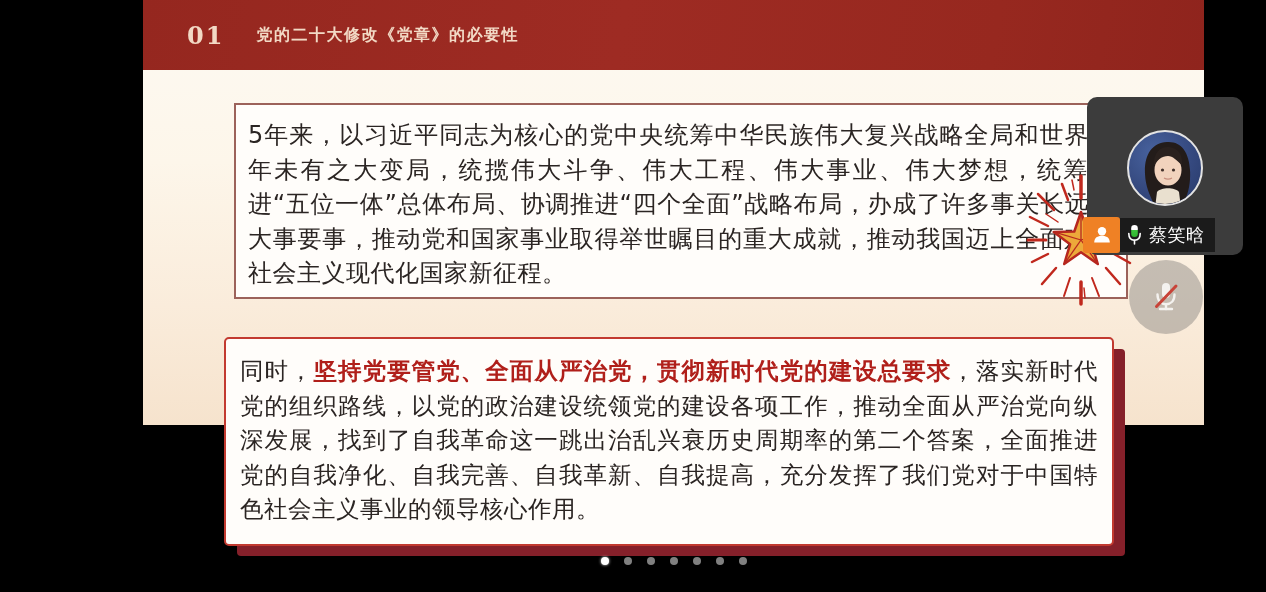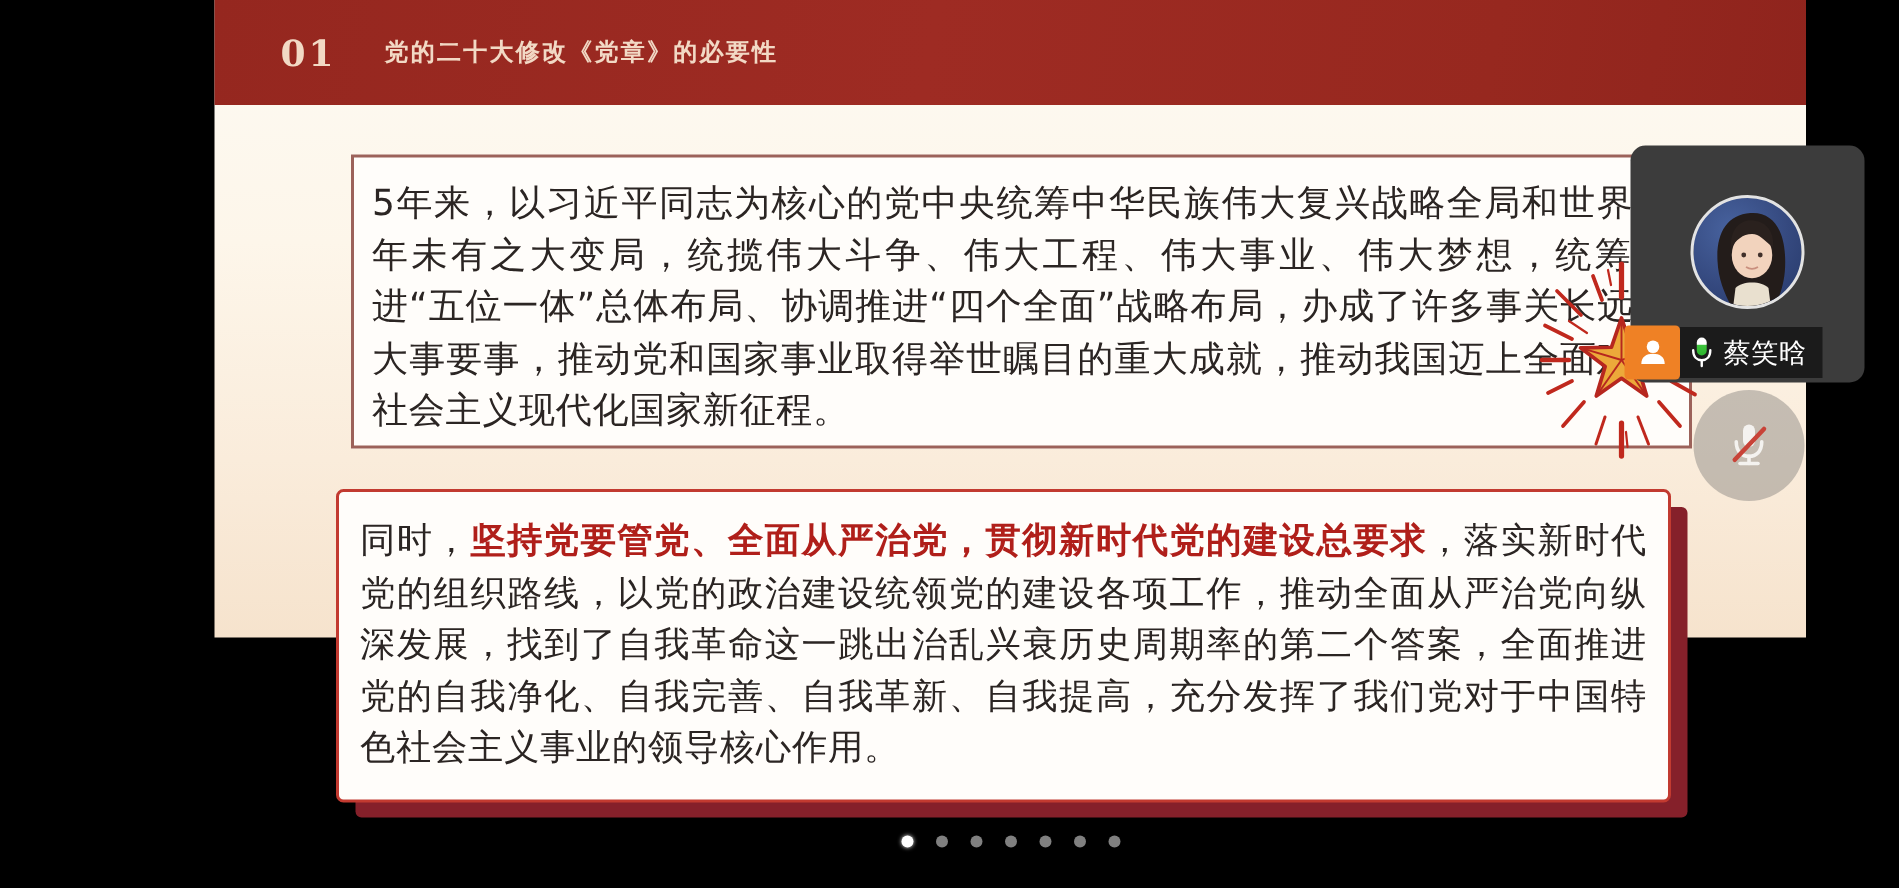--- a/index.html
+++ b/index.html
@@ -27,21 +27,21 @@
     position:absolute;background:#fffdfa;
     font-size:24px;line-height:34.5px;color:#2b2523;
     text-align:justify;letter-spacing:0.5px;
   }
   .textbox p{margin:0;}
   .box1{
     left:91px;top:103px;width:894px;height:196px;
     border:2px solid #9c625a;padding:13px 12px 0 12px;
   }
   .box2{
-    left:81px;top:326px;width:890px;height:209px;
+    left:81px;top:337px;width:890px;height:209px;
     border:2px solid #c23a30;border-radius:5px;
     padding:15px 14px 0 14px;font-size:23.5px;
     box-shadow:12px 11px 0 -1px #85202a;
   }
   .box2 .hl{color:#b01f1a;font-weight:700;}
   
   .star-deco{position:absolute;left:881px;top:170px;width:114px;height:138px;}
   
   .dots{
     position:absolute;left:0;top:557px;width:100%;

